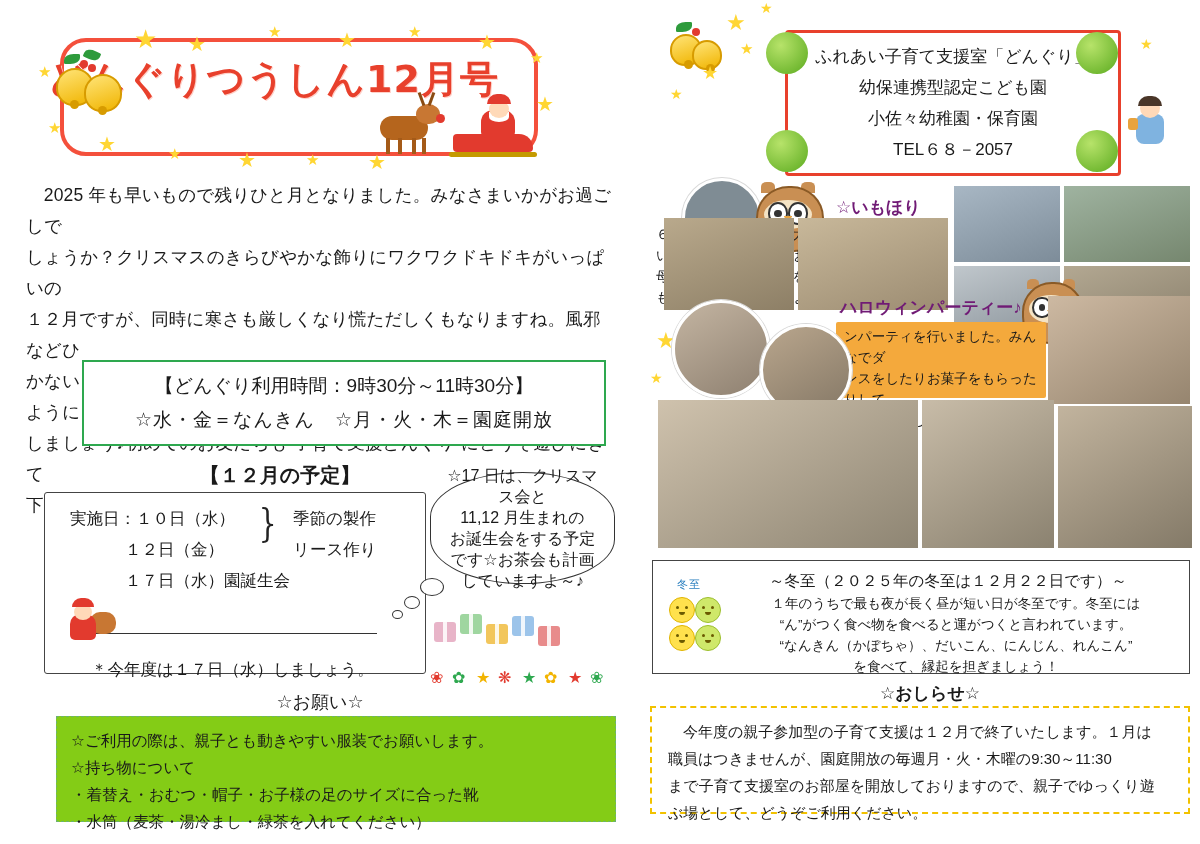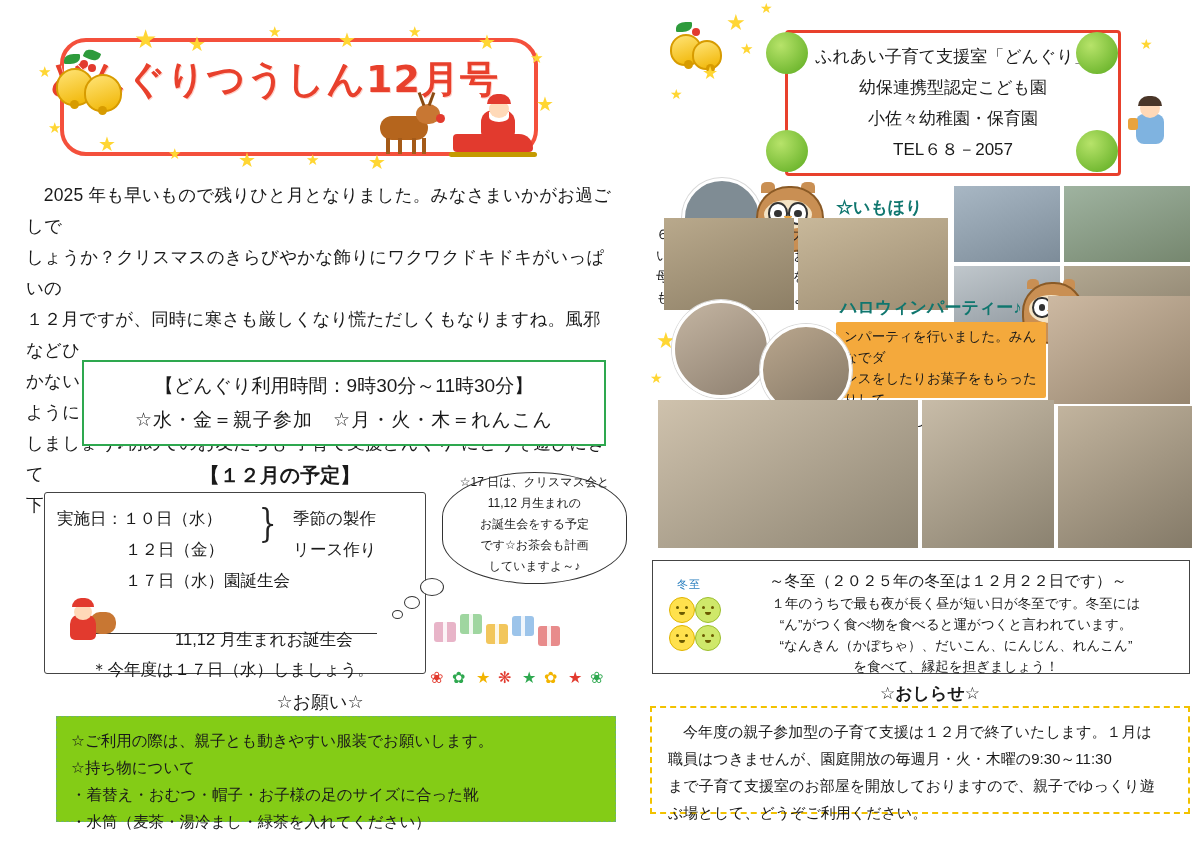--- a/index.html
+++ b/index.html
@@ -84,24 +84,24 @@
   .sd-underline{position:absolute;left:48px;top:140px;width:284px;border-bottom:1px solid #333;}
 
   .santa2{position:absolute;left:56px;top:596px;width:60px;height:56px;}
   .s2-body{position:absolute;left:14px;top:18px;width:26px;height:26px;background:#e23a2e;border-radius:10px 10px 5px 5px;}
   .s2-face{position:absolute;left:18px;top:8px;width:18px;height:16px;border-radius:50%;background:#ffd9b8;}
   .s2-hat{position:absolute;left:16px;top:2px;width:22px;height:9px;border-radius:9px 9px 0 0;background:#e23a2e;}
   .s2-deer{position:absolute;left:34px;top:16px;width:26px;height:22px;background:#c87733;border-radius:10px;}
 
   
   .bubble{
-    position:absolute;left:442px;top:472px;width:185px;height:112px;
+    position:absolute;left:430px;top:472px;width:185px;height:112px;
     border:1.5px solid #333;border-radius:50%/40%;background:#fff;
-    display:flex;align-items:flex-end;justify-content:center;text-align:center;
-    font-size:12px;line-height:21px;padding:6px 10px;box-sizing:border-box;
+    display:flex;align-items:center;justify-content:center;text-align:center;
+    font-size:16px;line-height:21px;padding:6px 10px;box-sizing:border-box;
   }
   .bub-tail{position:absolute;border:1.5px solid #333;border-radius:50%;background:#fff;}
   .bt1{left:420px;top:578px;width:22px;height:16px;}
   .bt2{left:404px;top:596px;width:14px;height:11px;}
   .bt3{left:392px;top:610px;width:9px;height:7px;}
 
   .gift-deco{position:absolute;left:430px;top:600px;width:150px;height:60px;}
   .gift{position:absolute;width:22px;height:20px;border-radius:3px;}
   .gift:after{content:"";position:absolute;left:9px;top:0;width:4px;height:20px;background:rgba(255,255,255,.85);}
 
@@ -128,21 +128,21 @@
     font-size:17px;line-height:31px;
   }
   .green-dot{position:absolute;width:42px;height:42px;border-radius:50%;
      background:radial-gradient(circle at 35% 32%,#b7e36a,#5aaa1e);}
 
   .hd-star{position:absolute;color:#ffd633;}
 
   
   .photo{position:absolute;background:#cfcfcf;overflow:hidden;}
   .ph-round{border-radius:50%;border:3px solid #fff;box-shadow:0 0 0 1px #d8d8d8;}
-  .sec-title{position:absolute;font-size:17px;font-weight:bold;color:#0f766e;font-family:Liberation Serif, serif;}
+  .sec-title{position:absolute;font-size:17px;font-weight:bold;color:#701a75;}
   .sec-text{position:absolute;font-size:13.5px;line-height:21px;}
 
   .owl{position:absolute;}
   .owl-body{position:absolute;left:0;top:0;width:100%;height:100%;
     border-radius:48% 48% 44% 44%;background:#c98f53;border:2px solid #8a5a26;}
   .owl-face{position:absolute;left:12%;top:22%;width:76%;height:48%;border-radius:50%;background:#f4e3c4;}
   .owl-eye{position:absolute;width:26%;height:30%;border-radius:50%;background:#fff;border:2px solid #333;top:26%;}
   .owl-pupil{position:absolute;width:46%;height:40%;border-radius:50%;background:#333;left:27%;top:30%;}
   .owl-beak{position:absolute;left:43%;top:48%;width:14%;height:12%;background:#e8a33d;
     clip-path:polygon(50% 100%,0 0,100% 0);}
@@ -234,33 +234,32 @@
       <div>　2025 年も早いもので残りひと月となりました。みなさまいかがお過ごしで</div>
       <div>しょうか？クリスマスのきらびやかな飾りにワクワクドキドキがいっぱいの</div>
       <div>１２月ですが、同時に寒さも厳しくなり慌ただしくもなりますね。風邪などひ</div>
       <div>かないように、モリモリ食べて元気に過ごし、健康に新年を迎えられるように</div>
       <div>しましょう♪初めてのお友だちも“子育て支援どんぐり”にどうぞ遊びにきて</div>
       <div>下さいね。お待ちしています♪</div>
     </div>
 
     <div class="hours-box">
       <div>【どんぐり利用時間：9時30分～11時30分】</div>
-      <div class="line2">☆水・金＝親子参加　☆月・火・木＝れんこん</div>
+      <div class="line2">☆水・金＝なんきん　☆月・火・木＝園庭開放</div>
     </div>
 
     <div class="sched-title">【１２月の予定】</div>
 
     <div class="sched-box">
-      <div class="row" style="left:12px;top:10px;">実施日：１０日（水）</div>
+      <div class="row" style="left:25px;top:10px;">実施日：１０日（水）</div>
       <div class="row" style="left:14px;top:41px;">　　　　１２日（金）</div>
       <div class="row" style="left:14px;top:72px;">　　　　１７日（水）園誕生会</div>
       <div class="brace">}</div>
       <div class="row" style="left:248px;top:10px;">季節の製作</div>
       <div class="row" style="left:248px;top:41px;">リース作り</div>
-      <div class="row" style="left:130px;top:131px;">11,12 月生まれお誕生会</div>
       <div class="row" style="left:46px;top:161px;">＊今年度は１７日（水）しましょう。</div>
       <div class="sd-underline"></div>
     </div>
 
     <div class="santa2">
       <div class="s2-deer"></div>
       <div class="s2-body"></div>
       <div class="s2-face"></div>
       <div class="s2-hat"></div>
     </div>

